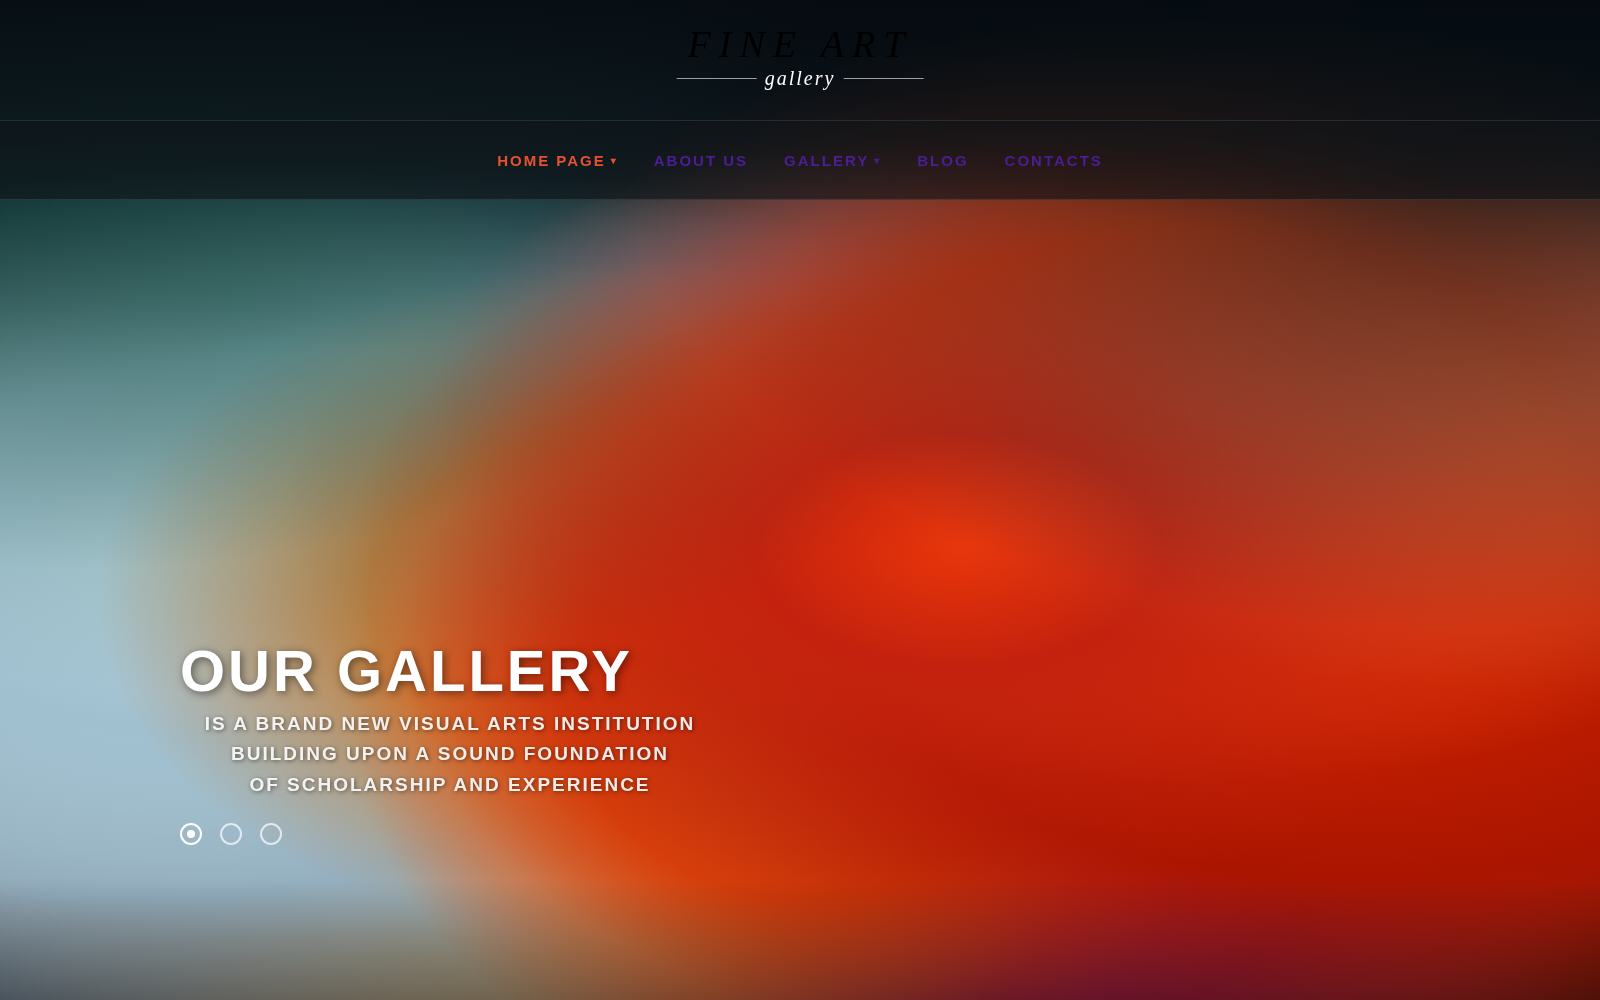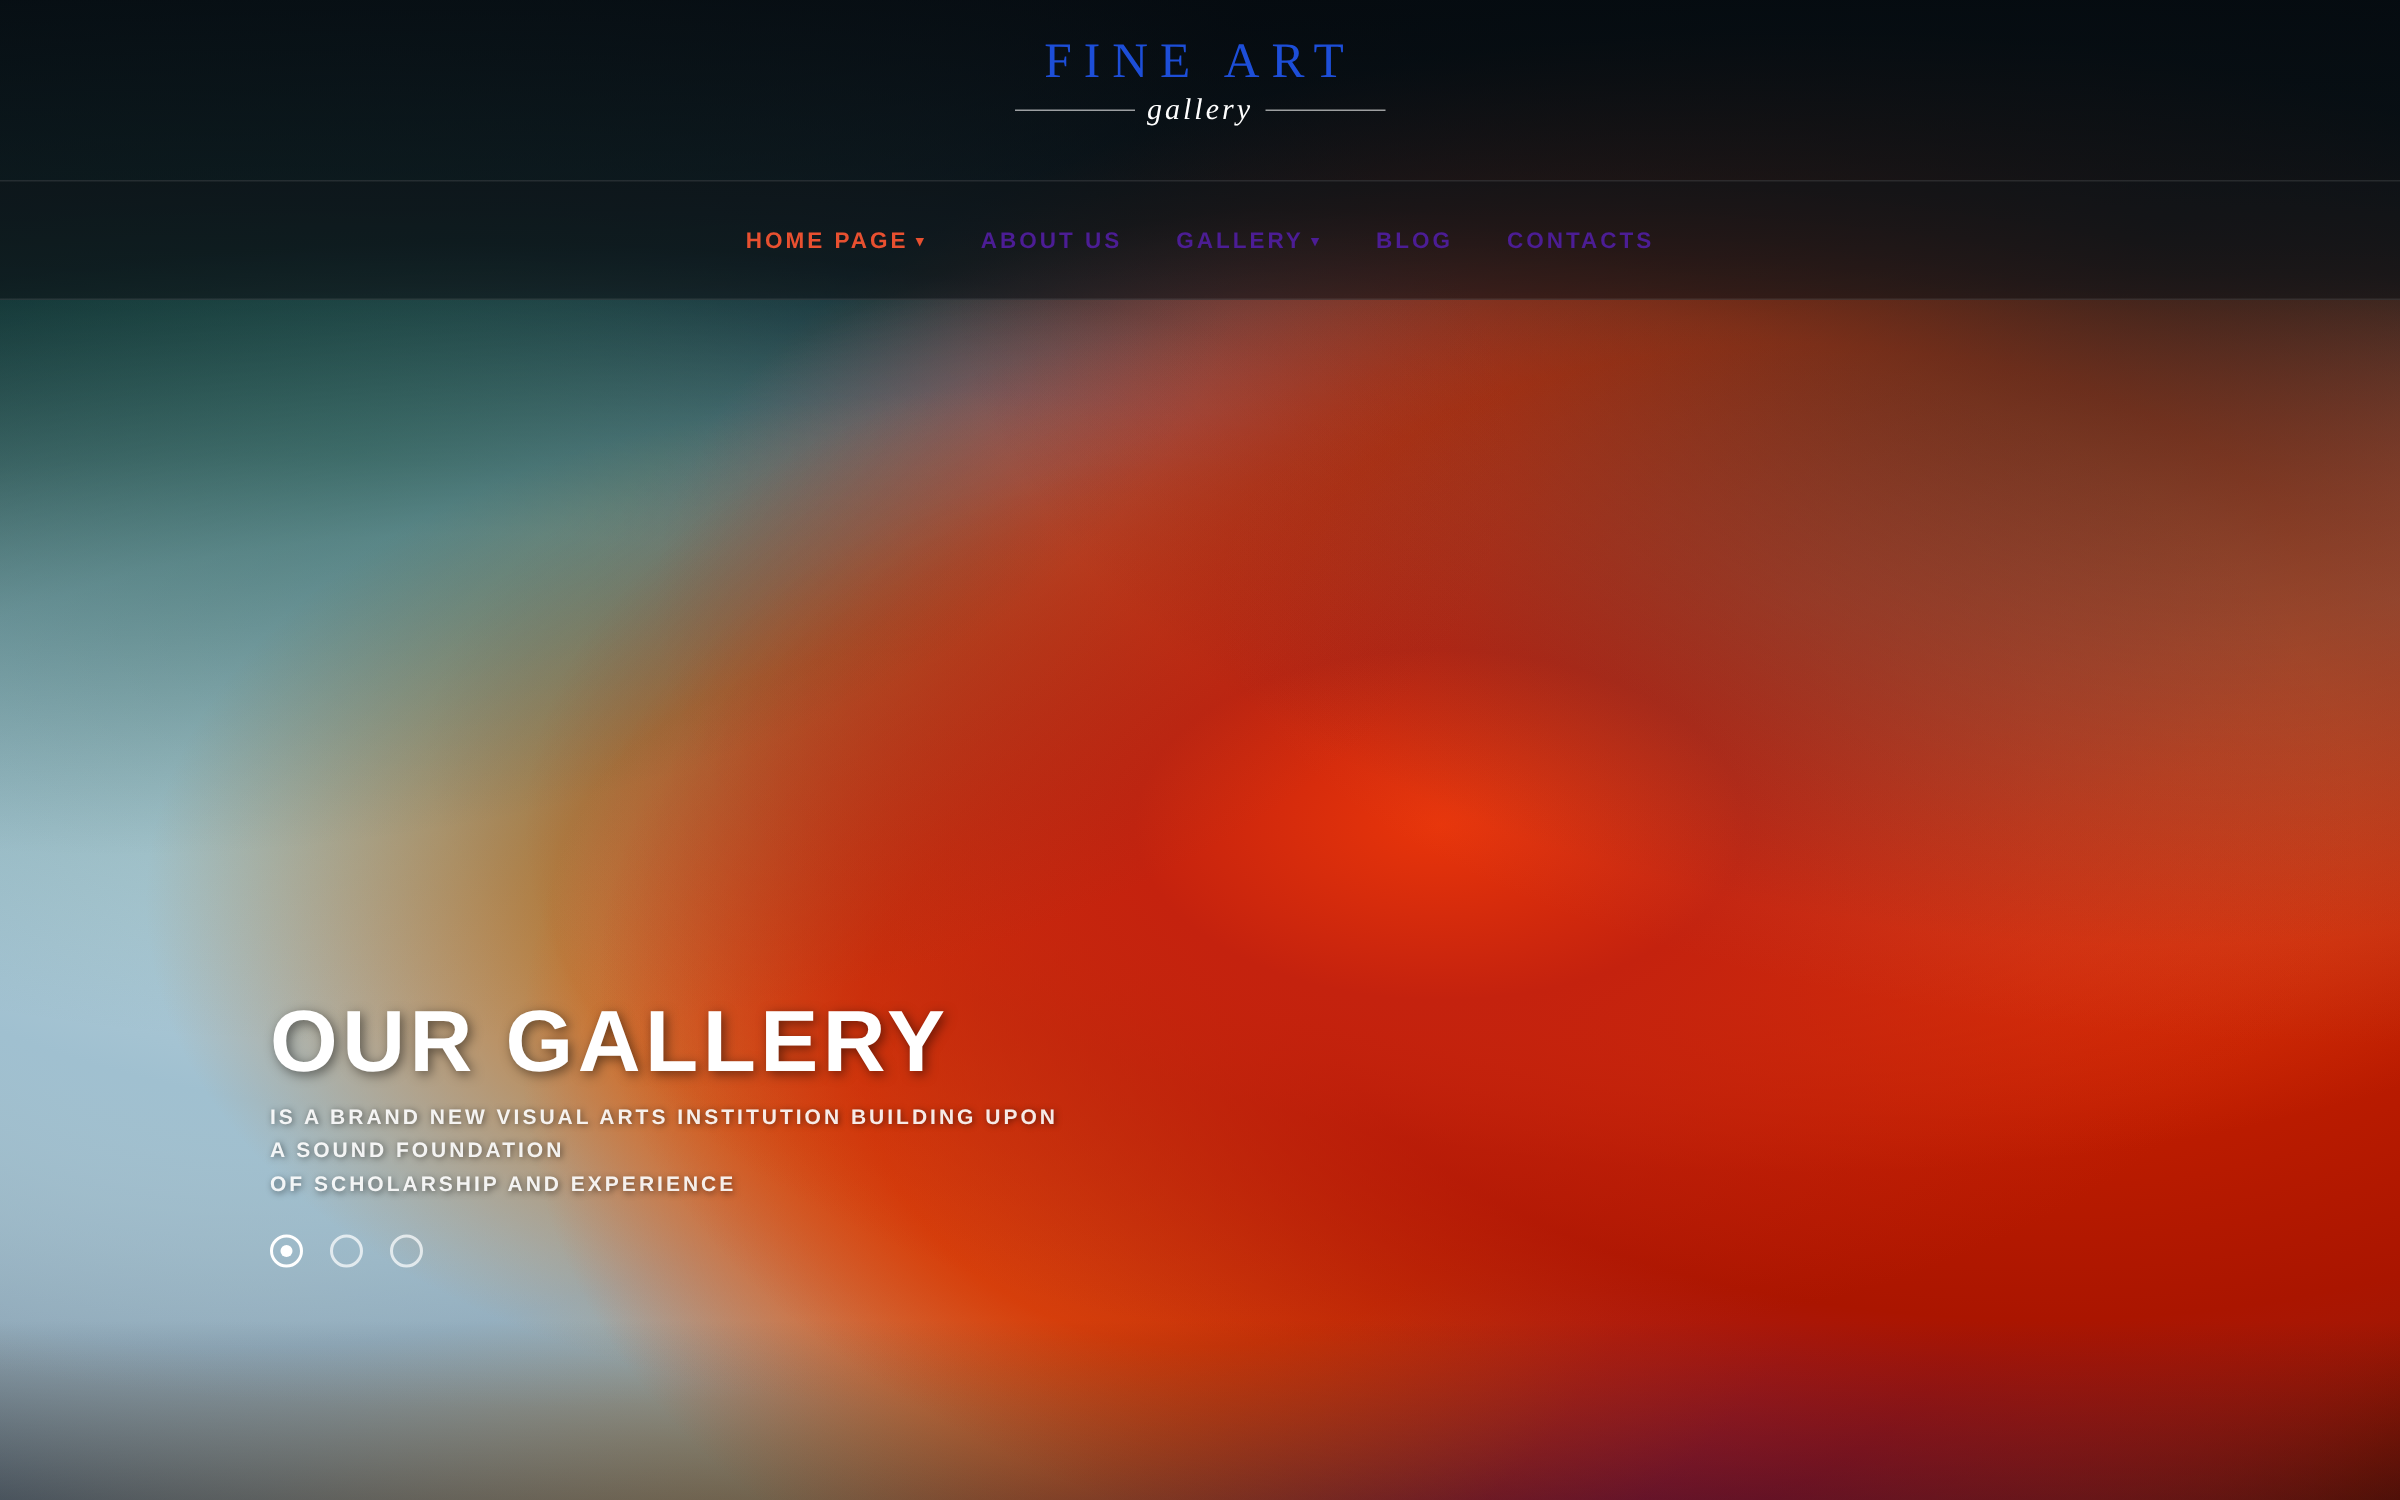--- a/index.html
+++ b/index.html
@@ -78,26 +78,27 @@
       position: absolute;
       top: 25px;
       left: 50%;
       transform: translateX(-50%);
       text-align: center;
       z-index: 3;
     }
 
     .logo-title {
       font-family: 'Georgia', serif;
-      font-size: 33px;
+      font-size: 38px;
       font-weight: normal;
       letter-spacing: 8px;
-      color: #1d4ed8;
+      color: #000000;
       text-transform: uppercase;
       line-height: 1;
+      font-style: italic;
     }
 
     .logo-divider {
       display: flex;
       align-items: center;
       justify-content: center;
       margin: 4px 0 2px;
       gap: 8px;
     }
 
@@ -169,28 +170,29 @@
       color: #ffffff;
       text-transform: uppercase;
       letter-spacing: 3px;
       line-height: 1.1;
       text-shadow: 2px 2px 8px rgba(0,0,0,0.5);
       margin-bottom: 6px;
     }
 
     .hero-subtitle {
       font-family: 'Arial', sans-serif;
-      font-size: 14px;
+      font-size: 19px;
       font-weight: 600;
       color: rgba(255,255,255,0.9);
       text-transform: uppercase;
       letter-spacing: 2px;
       line-height: 1.6;
       text-shadow: 1px 1px 4px rgba(0,0,0,0.5);
       max-width: 540px;
+      text-align: center;
     }
 
     
     .slide-indicators {
       position: absolute;
       bottom: 155px;
       left: 180px;
       display: flex;
       align-items: center;
       gap: 18px;

